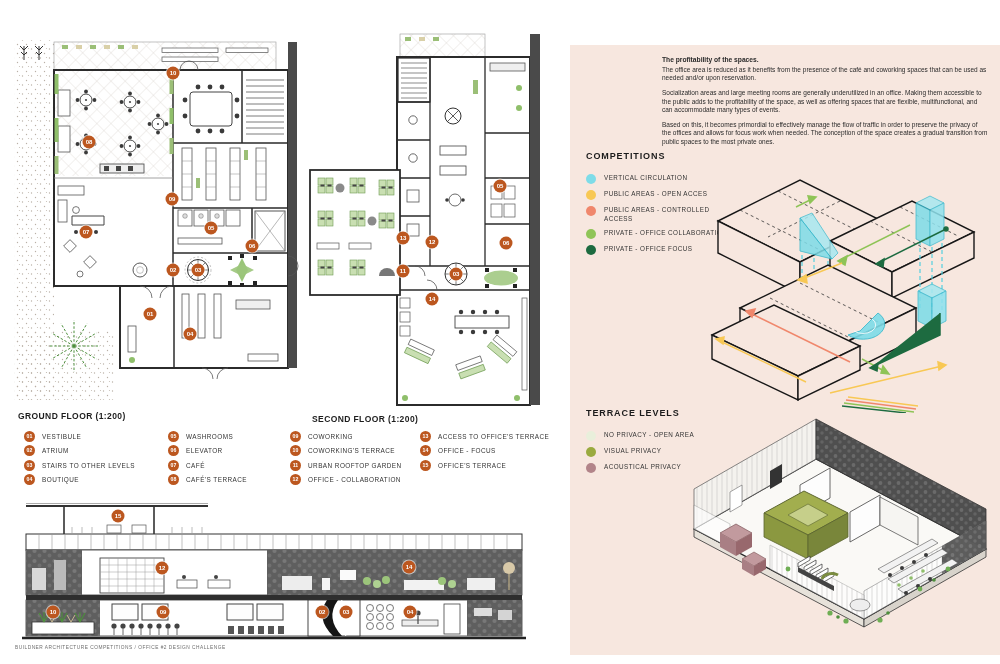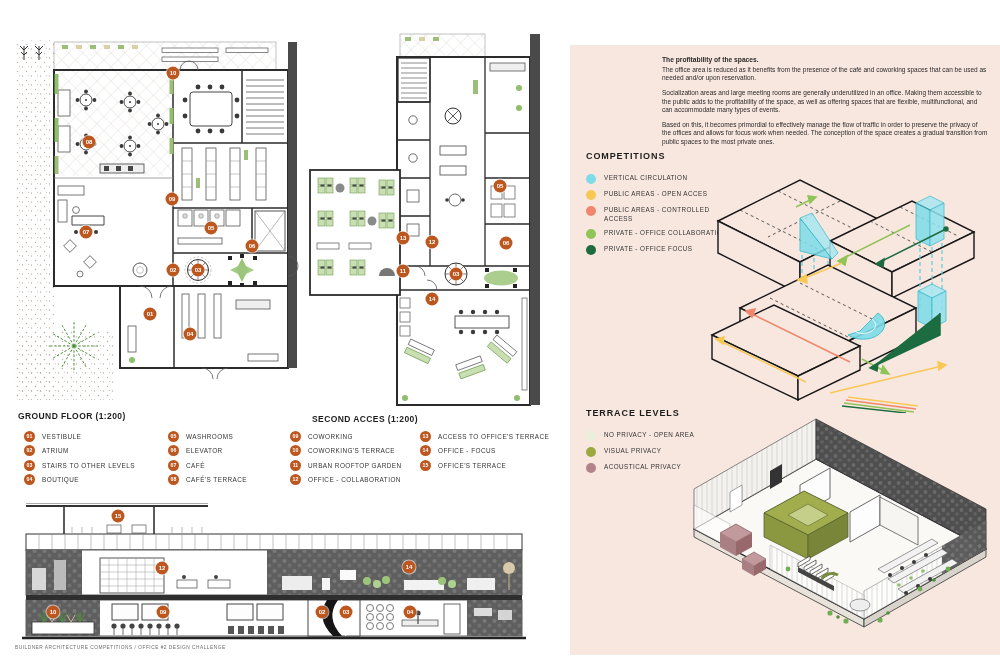--- a/index.html
+++ b/index.html
@@ -335,21 +335,21 @@
     <div class="badge" style="left:195px;top:158px">05</div>
     <div class="badge" style="left:98px;top:210px">13</div>
     <div class="badge" style="left:127px;top:214px">12</div>
     <div class="badge" style="left:201px;top:215px">06</div>
     <div class="badge" style="left:98px;top:243px">11</div>
     <div class="badge" style="left:151px;top:246px">03</div>
     <div class="badge" style="left:127px;top:271px">14</div>
   </div>
 
   <div class="plan-title" style="left:18px;top:411px;">GROUND FLOOR (1:200)</div>
-  <div class="plan-title" style="left:312px;top:414px;">SECOND ACCES (1:200)</div>
+  <div class="plan-title" style="left:312px;top:414px;">SECOND FLOOR (1:200)</div>
 
   <div class="lg-col" style="left:24px;top:431px;">
     <div class="lg-row">
         <span class="lg-badge">01</span>
         <span class="lg-label">VESTIBULE</span>
       </div>
     <div class="lg-row">
         <span class="lg-badge">02</span>
         <span class="lg-label">ATRIUM</span>
       </div>

